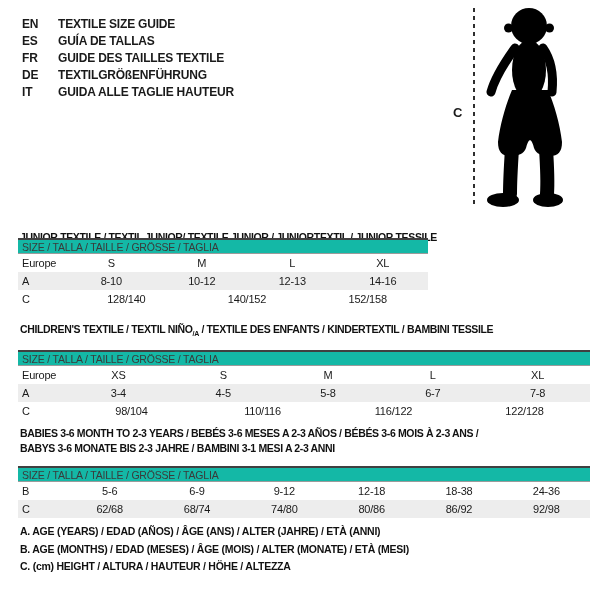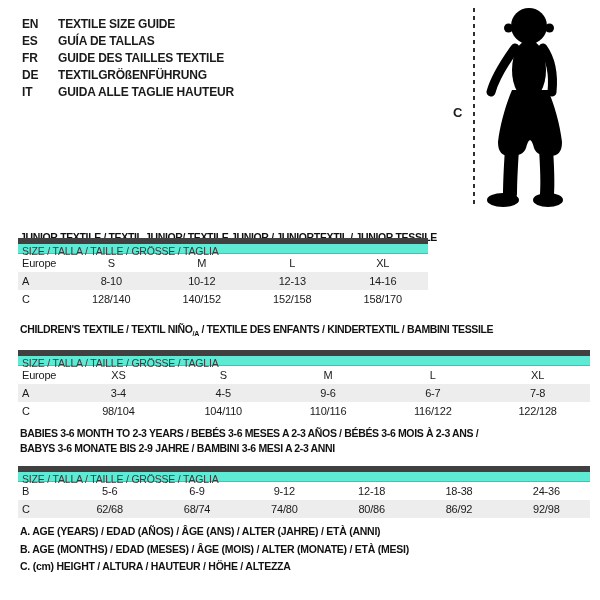--- a/index.html
+++ b/index.html
@@ -17,21 +17,21 @@
     background-image:repeating-linear-gradient(to bottom, #2e2e2e 0 4px, transparent 4px 8px); }
   .figure-c { position:absolute; left:453px; top:105px; font-weight:bold; font-size:13px; }
   .baby-svg { position:absolute; left:482px; top:4px; }
 
   
   .tbl-title { position:absolute; left:20px; font-weight:bold; font-size:10.5px; letter-spacing:-0.35px; line-height:15px; white-space:nowrap; color:#111; }
   .tbl-title .sub { font-size:7px; vertical-align:sub; }
 
   
   .size-table { position:absolute; left:18px; font-size:11px; letter-spacing:-0.2px; }
-  .size-bar { background:#5eead4; border-top:6px solid #404040; border-bottom:1px solid #9b9b9b;
+  .size-bar { background:#14b8a6; border-top:2px solid #404040; border-bottom:1px solid #9b9b9b;
     height:16px; line-height:14px; padding-left:4px; font-size:10.5px; color:#3a3a3a; letter-spacing:-0.2px; }
   .trow { display:flex; height:18px; line-height:18px; }
   .trow.shaded { background:#ededed; }
   .tlabel { width:48px; padding-left:4px; flex:none; }
   .tcell { flex:1; text-align:center; }
 
   
   .footnotes { position:absolute; left:20px; top:523px; font-weight:bold; font-size:10.5px; letter-spacing:-0.25px; line-height:17.5px; white-space:nowrap; color:#111; }
 </style>
 </head>
@@ -99,58 +99,56 @@
         <span class="tcell">8-10</span>
         <span class="tcell">10-12</span>
         <span class="tcell">12-13</span>
         <span class="tcell">14-16</span>
       </div>
       <div class="trow">
         <span class="tlabel">C</span>
         <span class="tcell">128/140</span>
         <span class="tcell">140/152</span>
         <span class="tcell">152/158</span>
-        <span class="tcell">158/170</span>
       </div>
     </div>
 
   <div class="tbl-title" style="top:322px;">
       <div><span>CHILDREN'S TEXTILE / TEXTIL NIÑO</span><span class="sub">/A</span><span> / TEXTILE DES ENFANTS / KINDERTEXTIL / BAMBINI TESSILE</span></div>
     </div>
   <div class="size-table" style="top:350px; width:572px;">
       <div class="size-bar">SIZE / TALLA / TAILLE / GRÖSSE / TAGLIA</div>
       <div class="trow">
         <span class="tlabel">Europe</span>
         <span class="tcell">XS</span>
         <span class="tcell">S</span>
         <span class="tcell">M</span>
         <span class="tcell">L</span>
         <span class="tcell">XL</span>
       </div>
       <div class="trow shaded">
         <span class="tlabel">A</span>
         <span class="tcell">3-4</span>
         <span class="tcell">4-5</span>
-        <span class="tcell">9-6</span>
+        <span class="tcell">5-8</span>
         <span class="tcell">6-7</span>
         <span class="tcell">7-8</span>
       </div>
       <div class="trow">
         <span class="tlabel">C</span>
         <span class="tcell">98/104</span>
-        <span class="tcell">104/110</span>
         <span class="tcell">110/116</span>
         <span class="tcell">116/122</span>
         <span class="tcell">122/128</span>
       </div>
     </div>
 
   <div class="tbl-title" style="top:426px;">
       <div><span>BABIES 3-6 MONTH TO 2-3 YEARS / BEBÉS 3-6 MESES A 2-3 AÑOS / BÉBÉS 3-6 MOIS À 2-3 ANS /</span></div>
-      <div><span>BABYS 3-6 MONATE BIS 2-9 JAHRE / BAMBINI 3-6 MESI A 2-3 ANNI</span></div>
+      <div><span>BABYS 3-6 MONATE BIS 2-3 JAHRE / BAMBINI 3-1 MESI A 2-3 ANNI</span></div>
     </div>
   <div class="size-table" style="top:466px; width:572px;">
       <div class="size-bar">SIZE / TALLA / TAILLE / GRÖSSE / TAGLIA</div>
       <div class="trow">
         <span class="tlabel">B</span>
         <span class="tcell">5-6</span>
         <span class="tcell">6-9</span>
         <span class="tcell">9-12</span>
         <span class="tcell">12-18</span>
         <span class="tcell">18-38</span>

